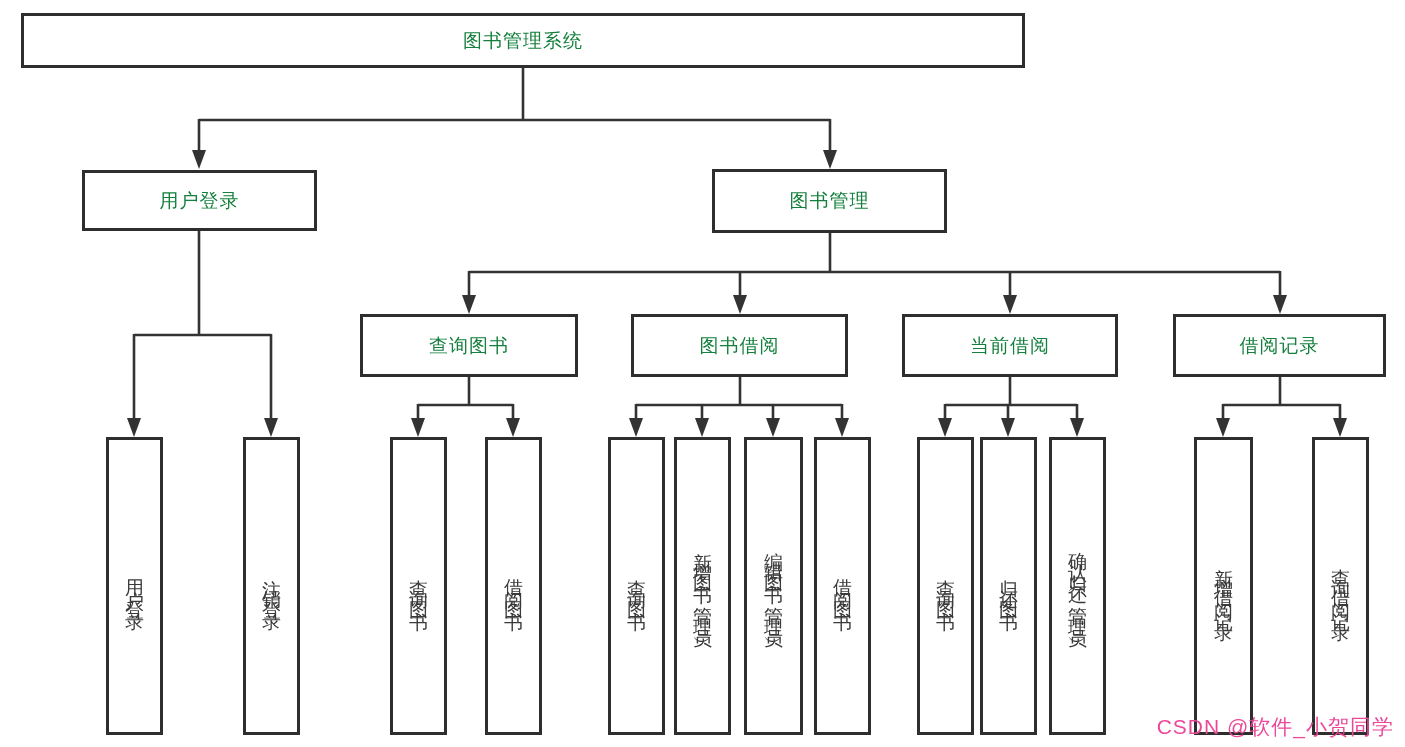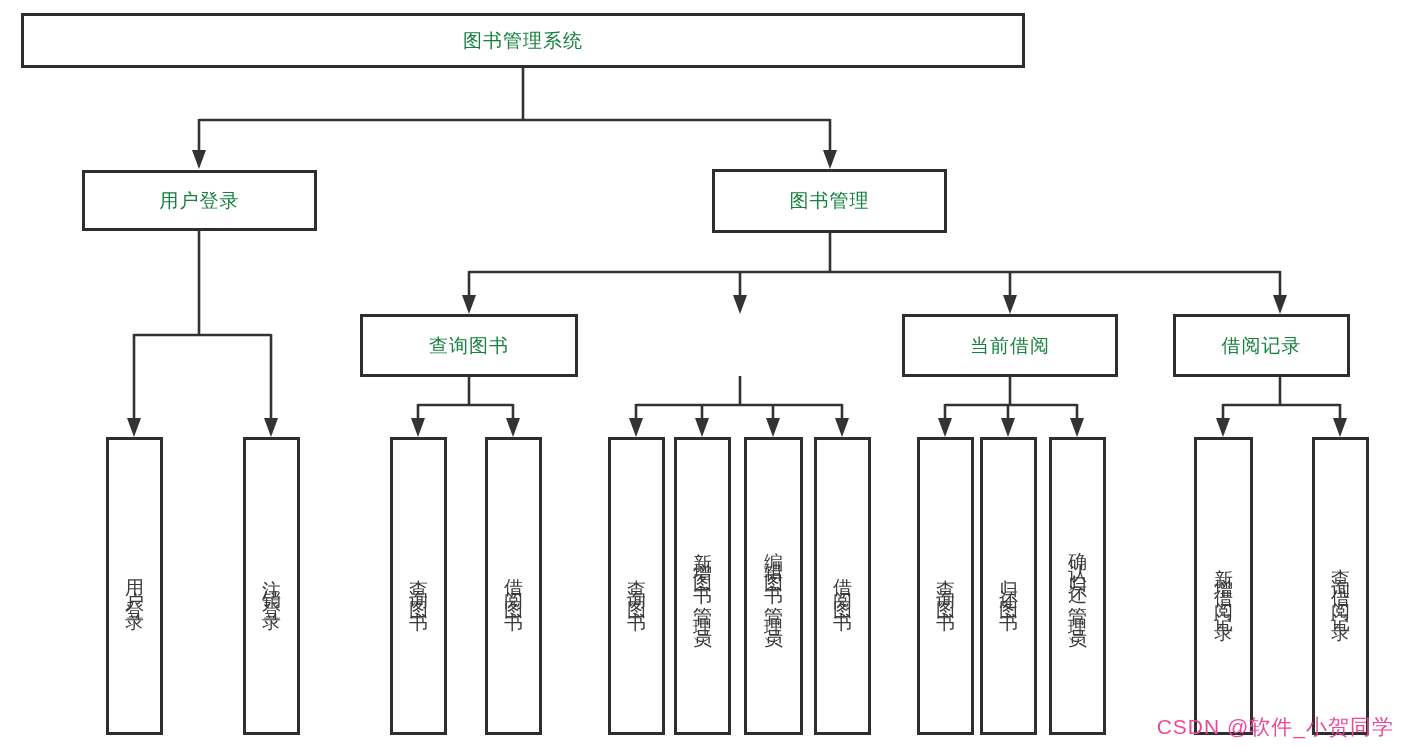--- a/index.html
+++ b/index.html
@@ -101,22 +101,23 @@
          M1216 418 L1230 418 L1223 437 Z
          M1333 418 L1347 418 L1340 437 Z"></path>
   </svg>
 
   <div class="hnode" style="left:21px; top:13px; width:1004px; height:55px;">图书管理系统</div>
 
   <div class="hnode" style="left:82px; top:170px; width:235px; height:61px;">用户登录</div>
   <div class="hnode" style="left:712px; top:169px; width:235px; height:64px;">图书管理</div>
 
   <div class="hnode" style="left:360px; top:314px; width:218px; height:63px;">查询图书</div>
+  <div class="hnode" style="left:631px; top:314px; width:217px; height:63px;">图书借阅</div>
   <div class="hnode" style="left:902px; top:314px; width:216px; height:63px;font-family:Liberation Mono, monospace;">当前借阅</div>
-  <div class="hnode" style="left:1173px; top:314px; width:177px; height:63px;">借阅记录</div>
+  <div class="hnode" style="left:1173px; top:314px; width:213px; height:63px;">借阅记录</div>
 
   <div class="vnode" style="left:106px;">用户登录</div>
   <div class="vnode" style="left:243px;">注销登录</div>
 
   <div class="vnode" style="left:390px;">查询图书</div>
   <div class="vnode" style="left:485px;">借阅图书</div>
 
   <div class="vnode" style="left:608px;">查询图书</div>
   <div class="vnode" style="left:674px;">新增图书（管理员）</div>
   <div class="vnode" style="left:744px; width:59px;">编辑图书（管理员）</div>

